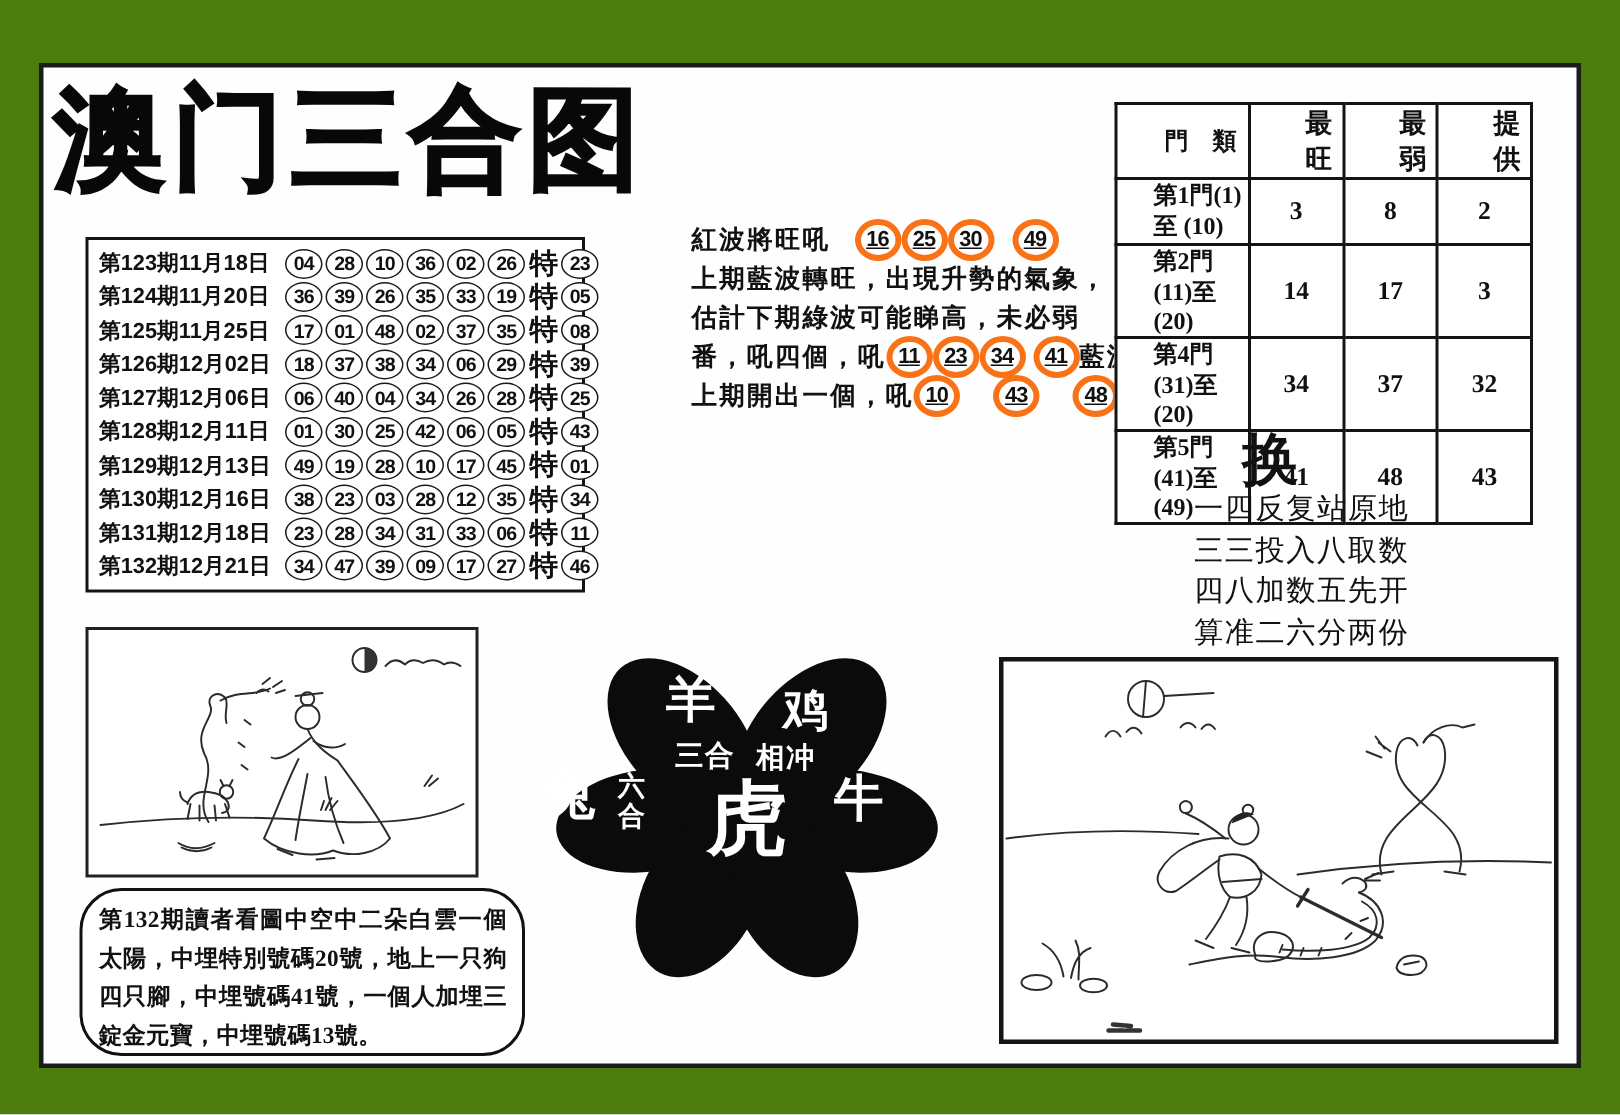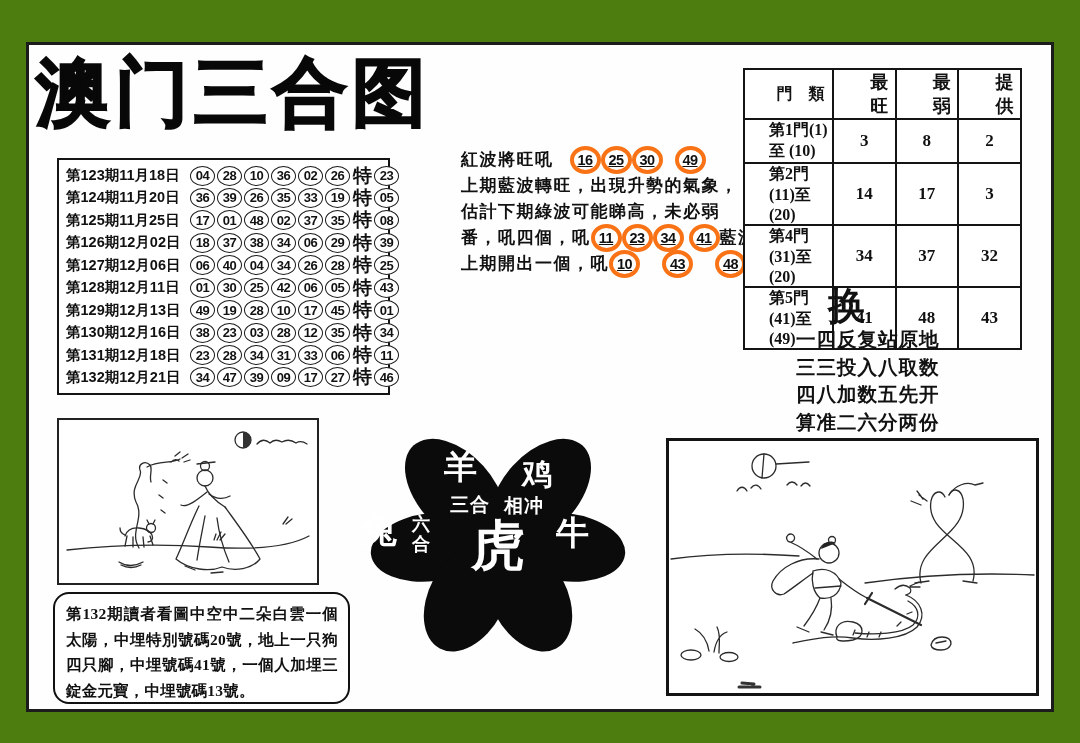--- a/index.html
+++ b/index.html
@@ -58,21 +58,21 @@
   }
   .stats th{height:36px;font-size:18px;letter-spacing:2px;padding-left:32px;}
   .stats td{height:29px;}
   .stats .cat{width:127px;text-align:left;padding-left:24px;font-size:16px;letter-spacing:0;}
   .stats .num{width:47px;font-family:"Liberation Serif",serif;}
   
   .poem-big{
     position:absolute;left:828px;top:281px;font-size:38px;font-weight:900;letter-spacing:2px;
   }
   .poem{
-    position:absolute;left:796px;top:326px;font-size:19.5px;font-weight:bold;
+    position:absolute;left:796px;top:326px;font-size:19.5px;font-weight:normal;
     line-height:27.5px;letter-spacing:1px;white-space:nowrap;
   }
   
   .flower{position:absolute;left:348px;top:401px;width:300px;height:266px;}
   .flower svg{position:absolute;left:0;top:0;}
   .flabel{
     position:absolute;color:#fff;font-weight:bold;line-height:1;
     font-family:"Liberation Serif","DejaVu Serif",serif;
   }
   
@@ -80,21 +80,21 @@
     position:absolute;left:57px;top:418px;width:262px;height:167px;
     border:2px solid #222;background:#fff;box-sizing:border-box;
   }
   .illu-right{
     position:absolute;left:666px;top:438px;width:373px;height:258px;
     border:3px solid #141414;background:#fff;box-sizing:border-box;
   }
   
   .note{
     position:absolute;left:53px;top:592px;width:297px;height:112px;
-    border:2.5px solid #111;border-radius:16px;box-sizing:border-box;
+    border:2.5px solid #111;border-radius:28px;box-sizing:border-box;
     padding:7px 10px 6px 11px;background:#fff;
   }
   .note-text{font-size:15.5px;font-weight:bold;line-height:25.5px;letter-spacing:0.2px;text-align:justify;}
   .sketch{stroke:#2b2b2b;fill:none;stroke-width:1.3;stroke-linecap:round;stroke-linejoin:round;}
 </style>
 </head>
 <body>
 
 <div class="canvas">
   <div class="frame"></div>

